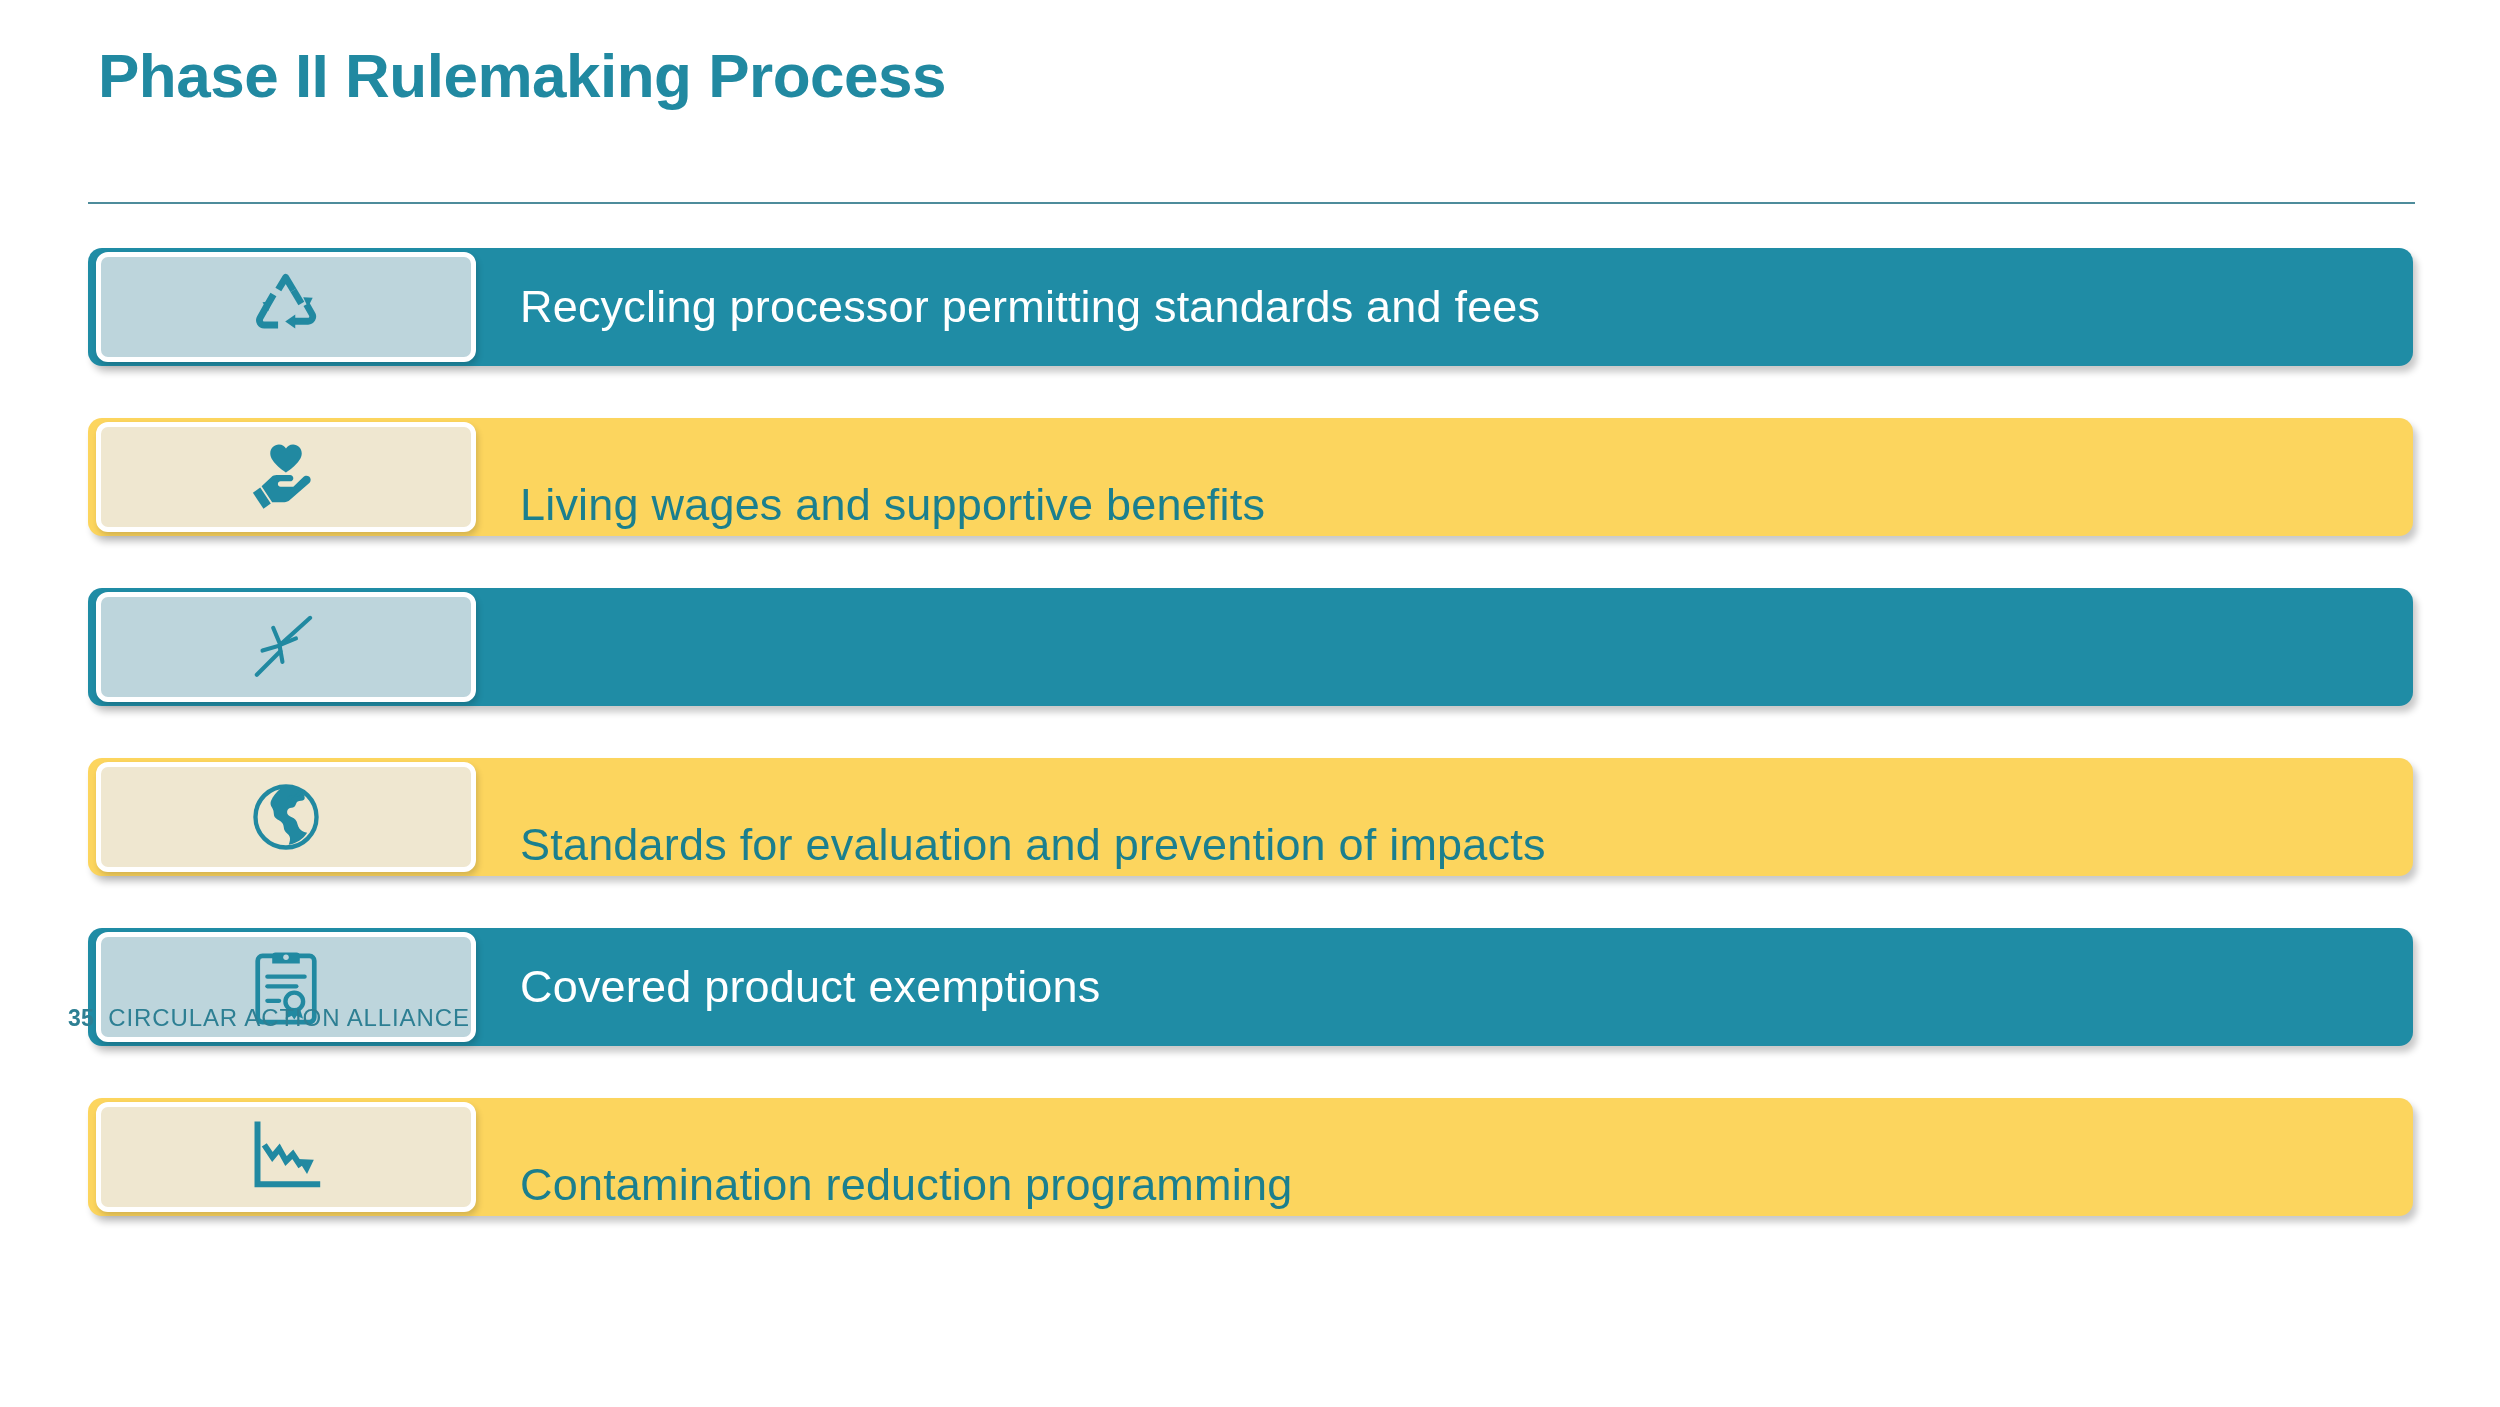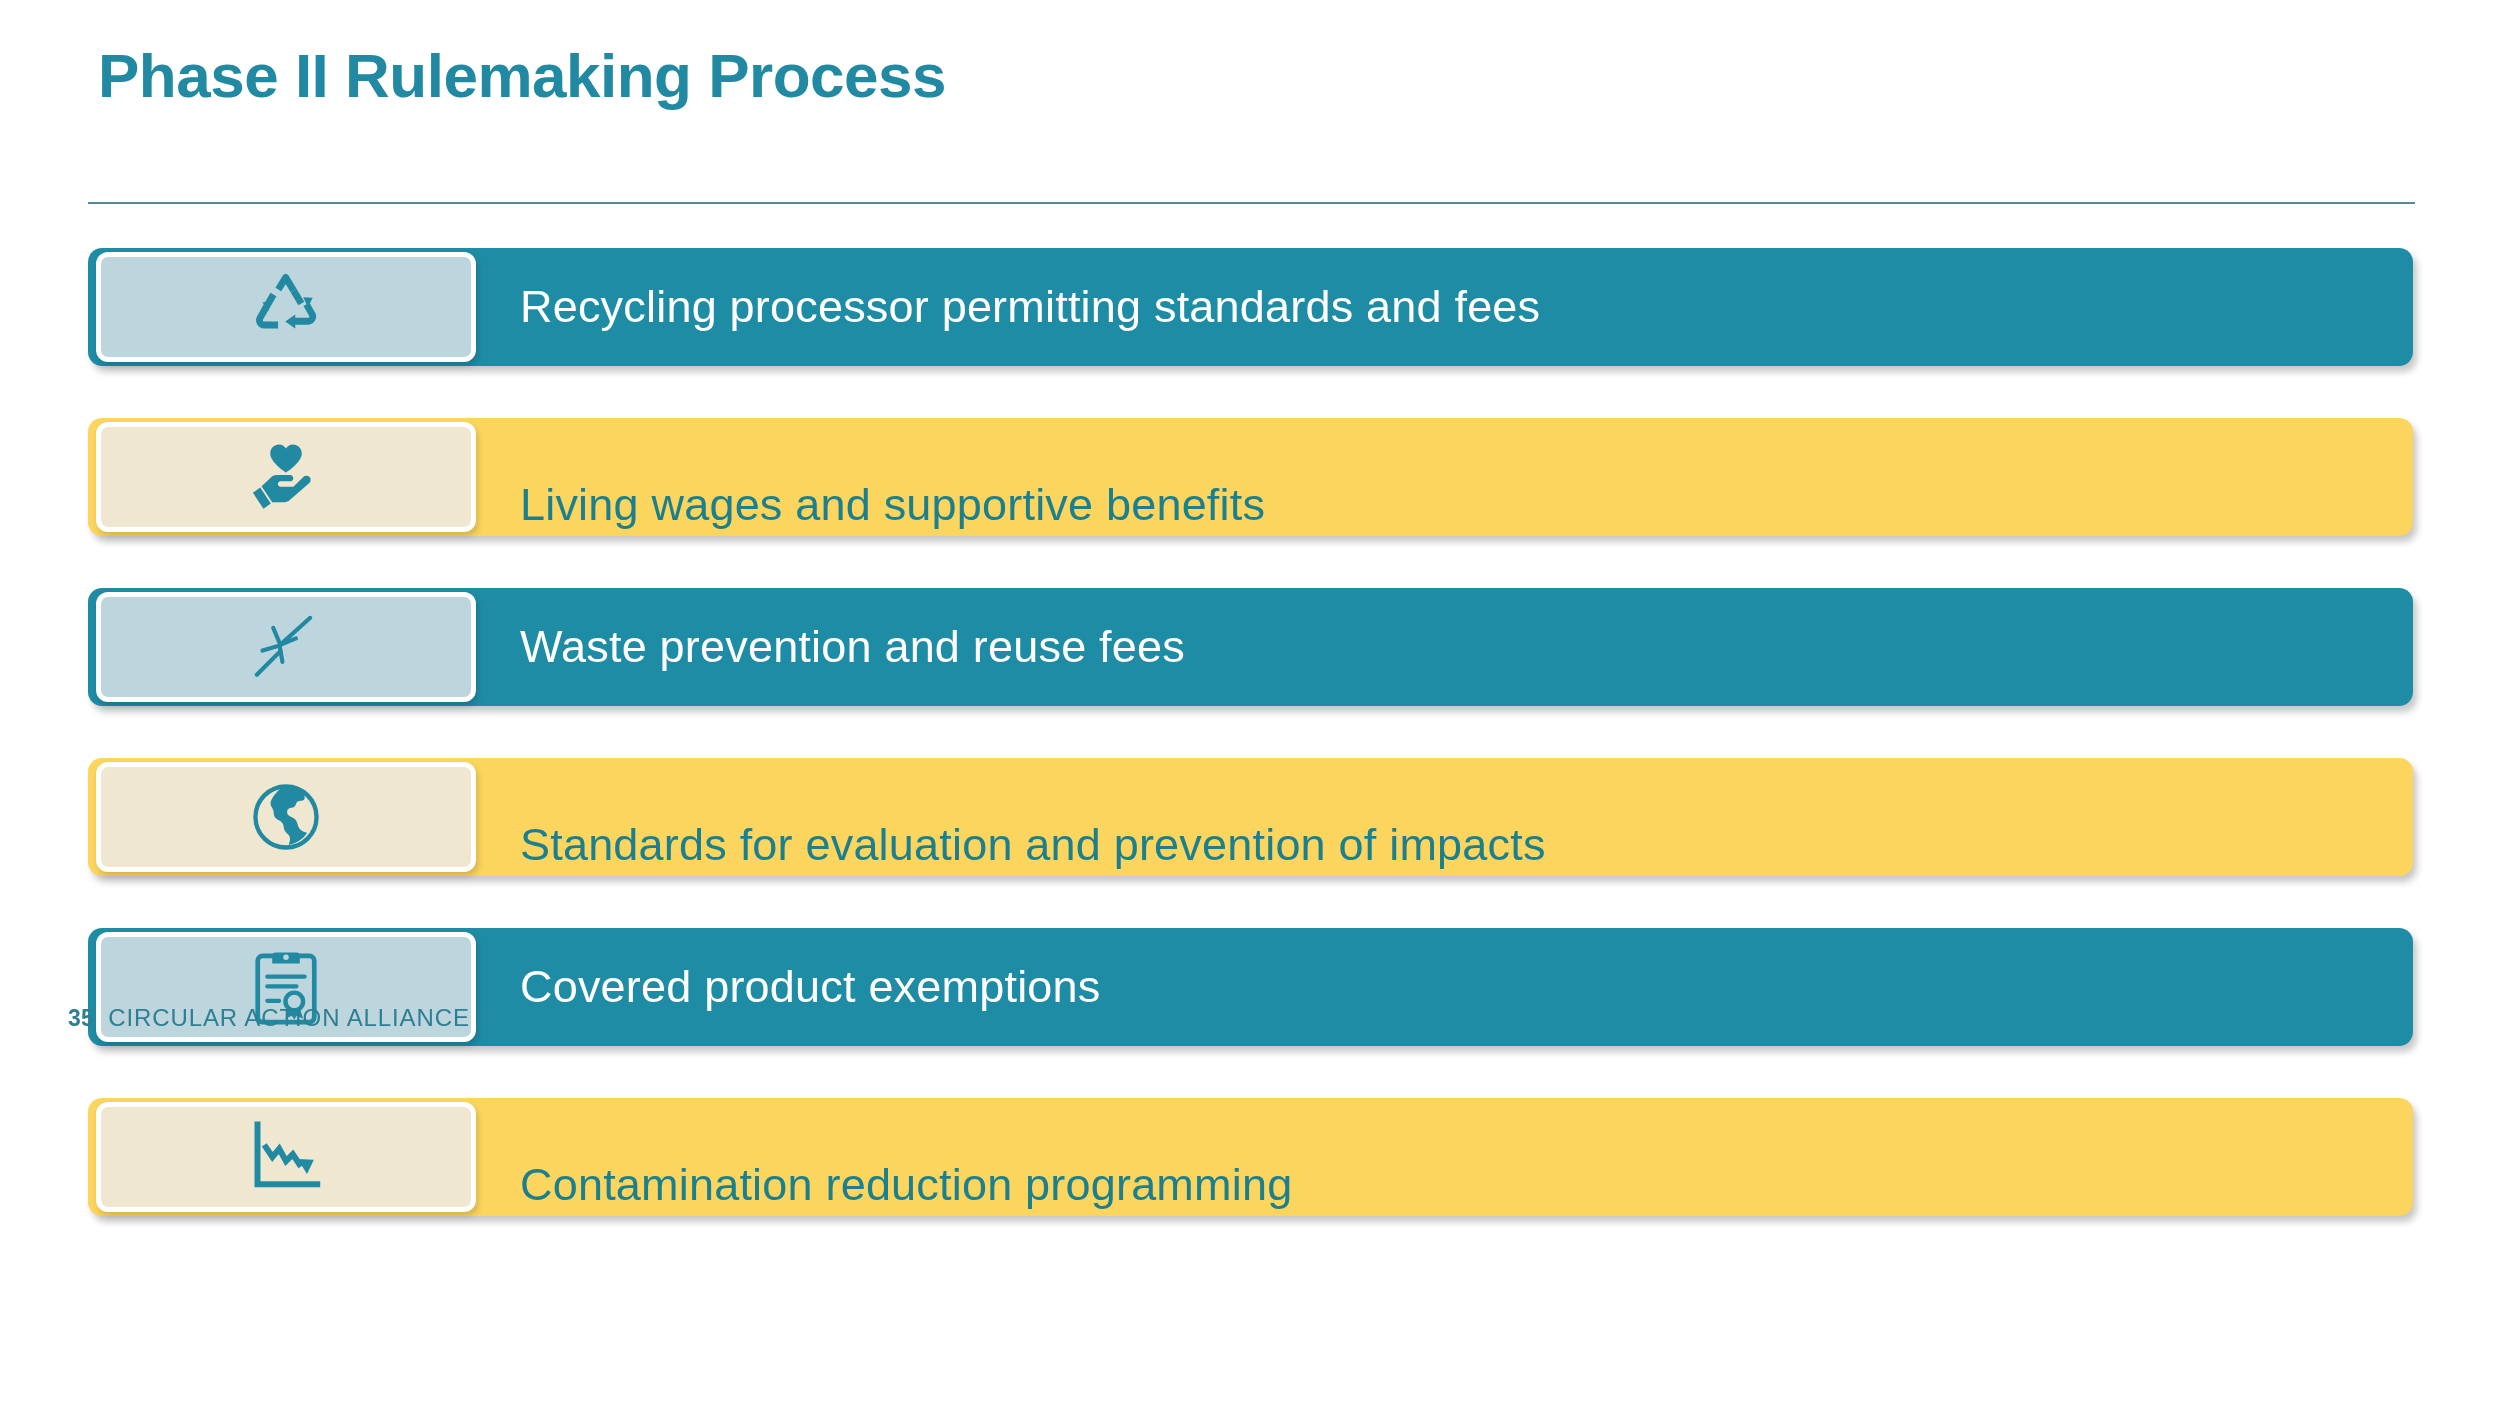--- a/index.html
+++ b/index.html
@@ -151,21 +151,20 @@
       <div class="iconbox">
         <svg width="92" height="74" viewBox="0 0 64 52">
           <g stroke="#2189A1" stroke-width="2.9" stroke-linecap="round" fill="none">
             <line x1="49.0" y1="5.5" x2="28.5" y2="24.0"></line>
             <line x1="11.5" y1="45.5" x2="28.0" y2="29.0"></line>
             <polyline points="23.0,12.5 28.0,24.5 39.0,20.0" fill="none"></polyline>
             <polyline points="15.5,28.5 27.5,25.0 29.5,36.5" fill="none"></polyline>
           </g>
         </svg>
       </div>
-      <div class="label">Waste prevention and reuse fees</div>
     </div>
 
     <div class="row yellow">
       <div class="bar"></div>
       <div class="iconbox">
         <svg width="76" height="76" viewBox="0 0 56 56">
           <circle cx="28" cy="28" r="22.5" fill="none" stroke="#2189A1" stroke-width="3.2"></circle>
           <path d="M24.5 6.6 C21.0 9.4 18.2 13.0 17.0 16.0 C15.9 18.8 17.4 20.2 18.4 22.4 C19.3 24.4 18.6 26.8 20.2 28.6 C21.6 30.2 24.0 30.8 25.4 32.6 C26.6 34.2 26.1 36.6 27.2 38.4 C28.2 40.0 30.0 40.7 30.7 42.6 C31.3 44.2 30.8 46.4 30.0 48.4 C35.6 47.6 40.6 44.3 43.6 39.6 C41.6 39.2 39.4 38.3 38.0 36.6 C36.4 34.6 36.6 31.8 35.0 30.0 C33.6 28.4 31.0 28.2 29.6 26.6 C28.4 25.2 28.6 23.0 29.9 21.9 C31.1 20.9 33.0 21.4 34.2 20.4 C35.4 19.4 35.3 17.4 36.6 16.6 C38.0 15.7 40.2 16.4 41.3 15.2 C42.1 14.3 41.8 12.8 41.2 11.7 C37.3 7.8 31.8 5.6 26.4 6.1 Z" fill="#2189A1"></path>
           <path d="M30.2 12.8 C31.6 11.9 33.6 12.5 35.0 11.8 C36.0 11.3 36.4 10.0 37.4 9.6 C38.2 9.3 39.2 9.8 39.4 10.6 C39.6 11.5 38.8 12.3 37.9 12.6 C36.6 13.0 35.0 12.7 33.8 13.3 C32.8 13.8 32.2 15.0 31.1 15.2 C30.2 15.4 29.2 14.7 29.2 13.8 C29.2 13.4 29.8 13.0 30.2 12.8 Z" fill="#2189A1"></path>
         </svg>

